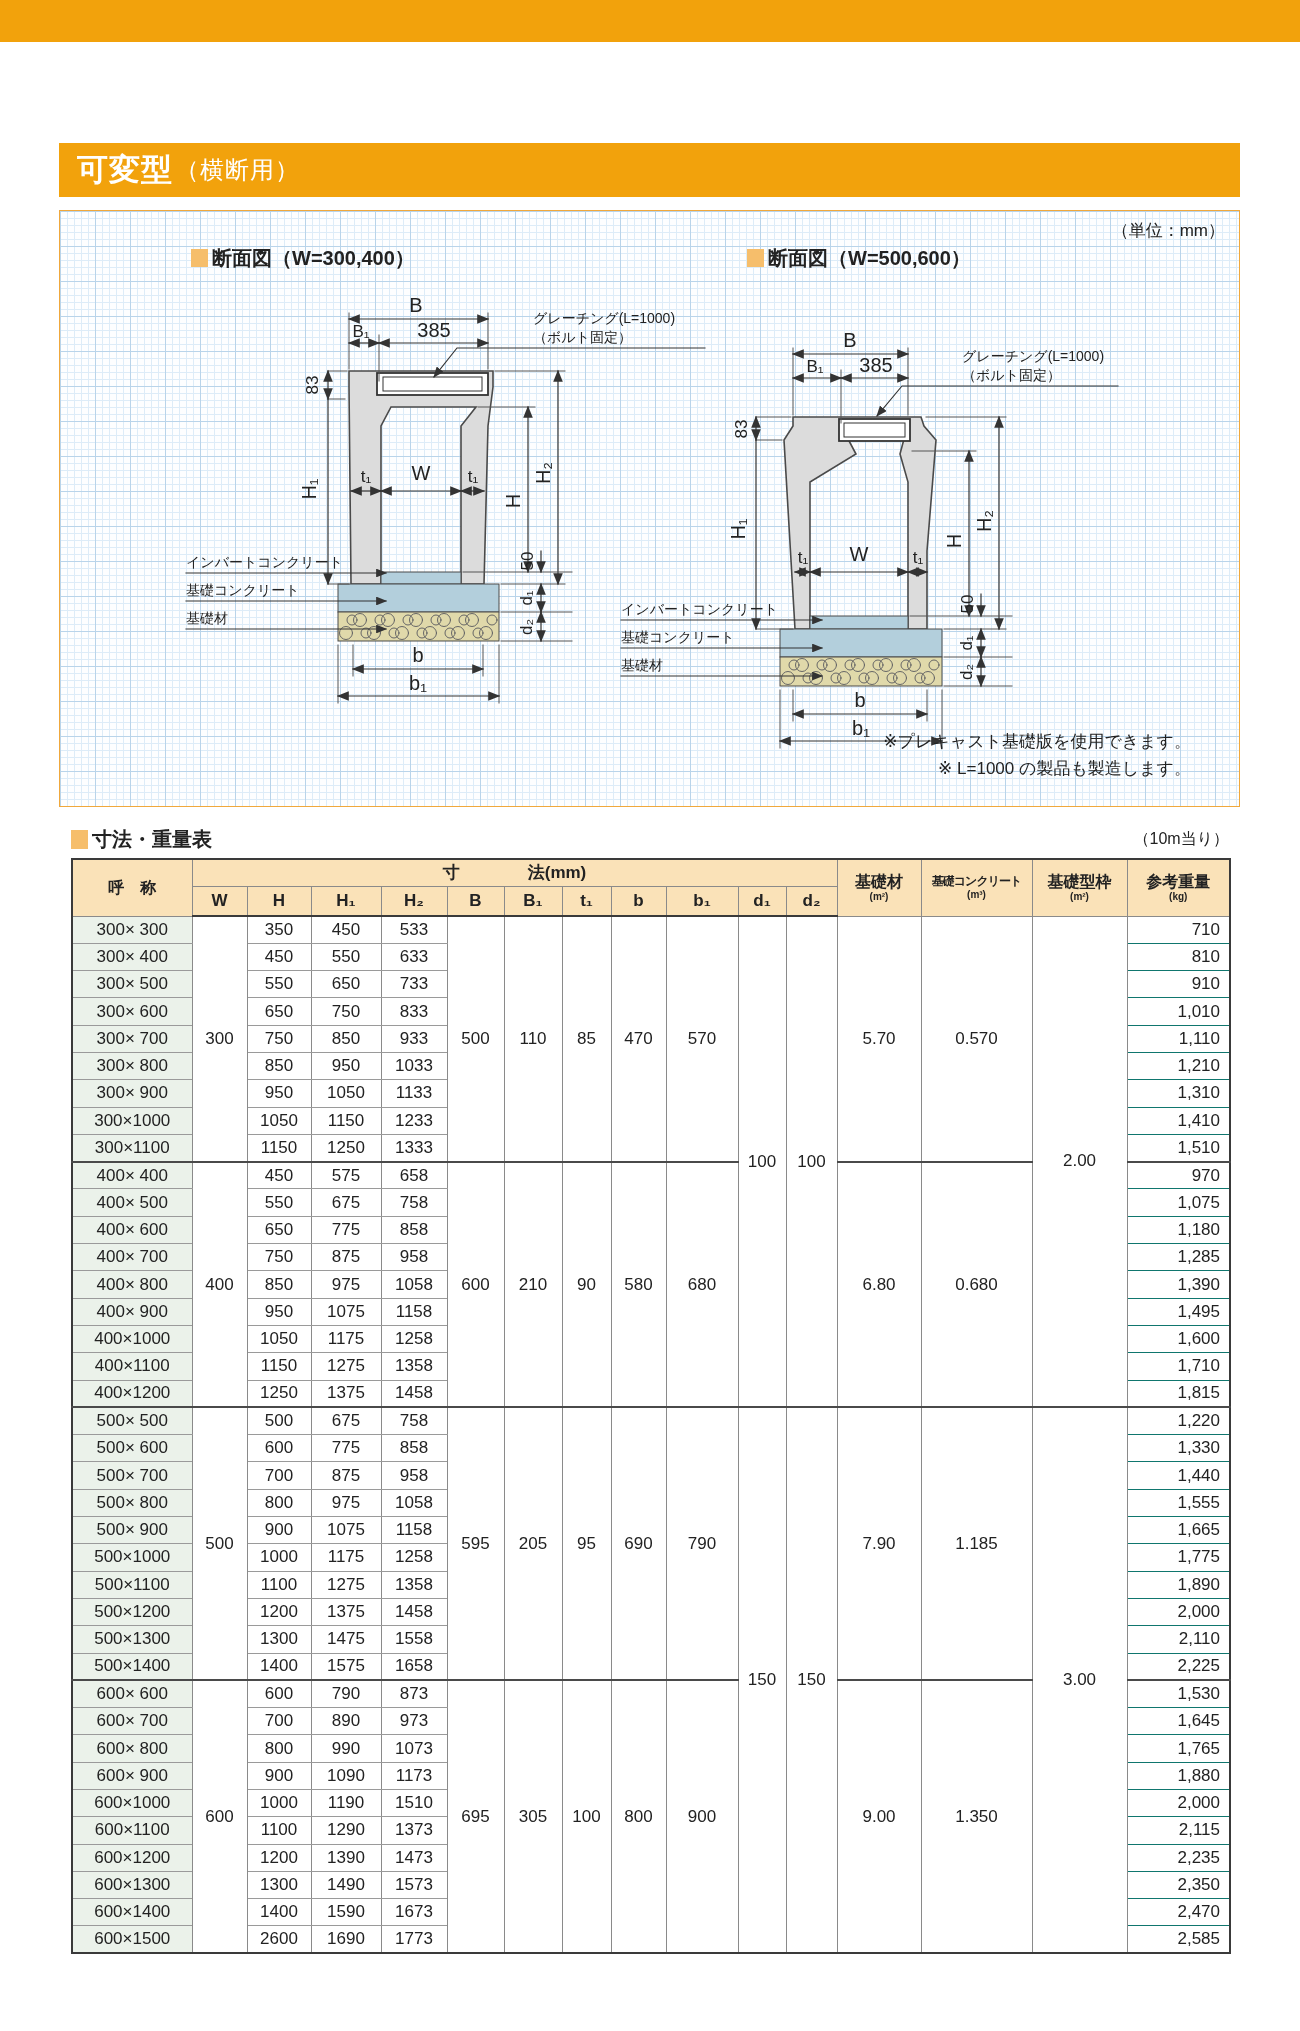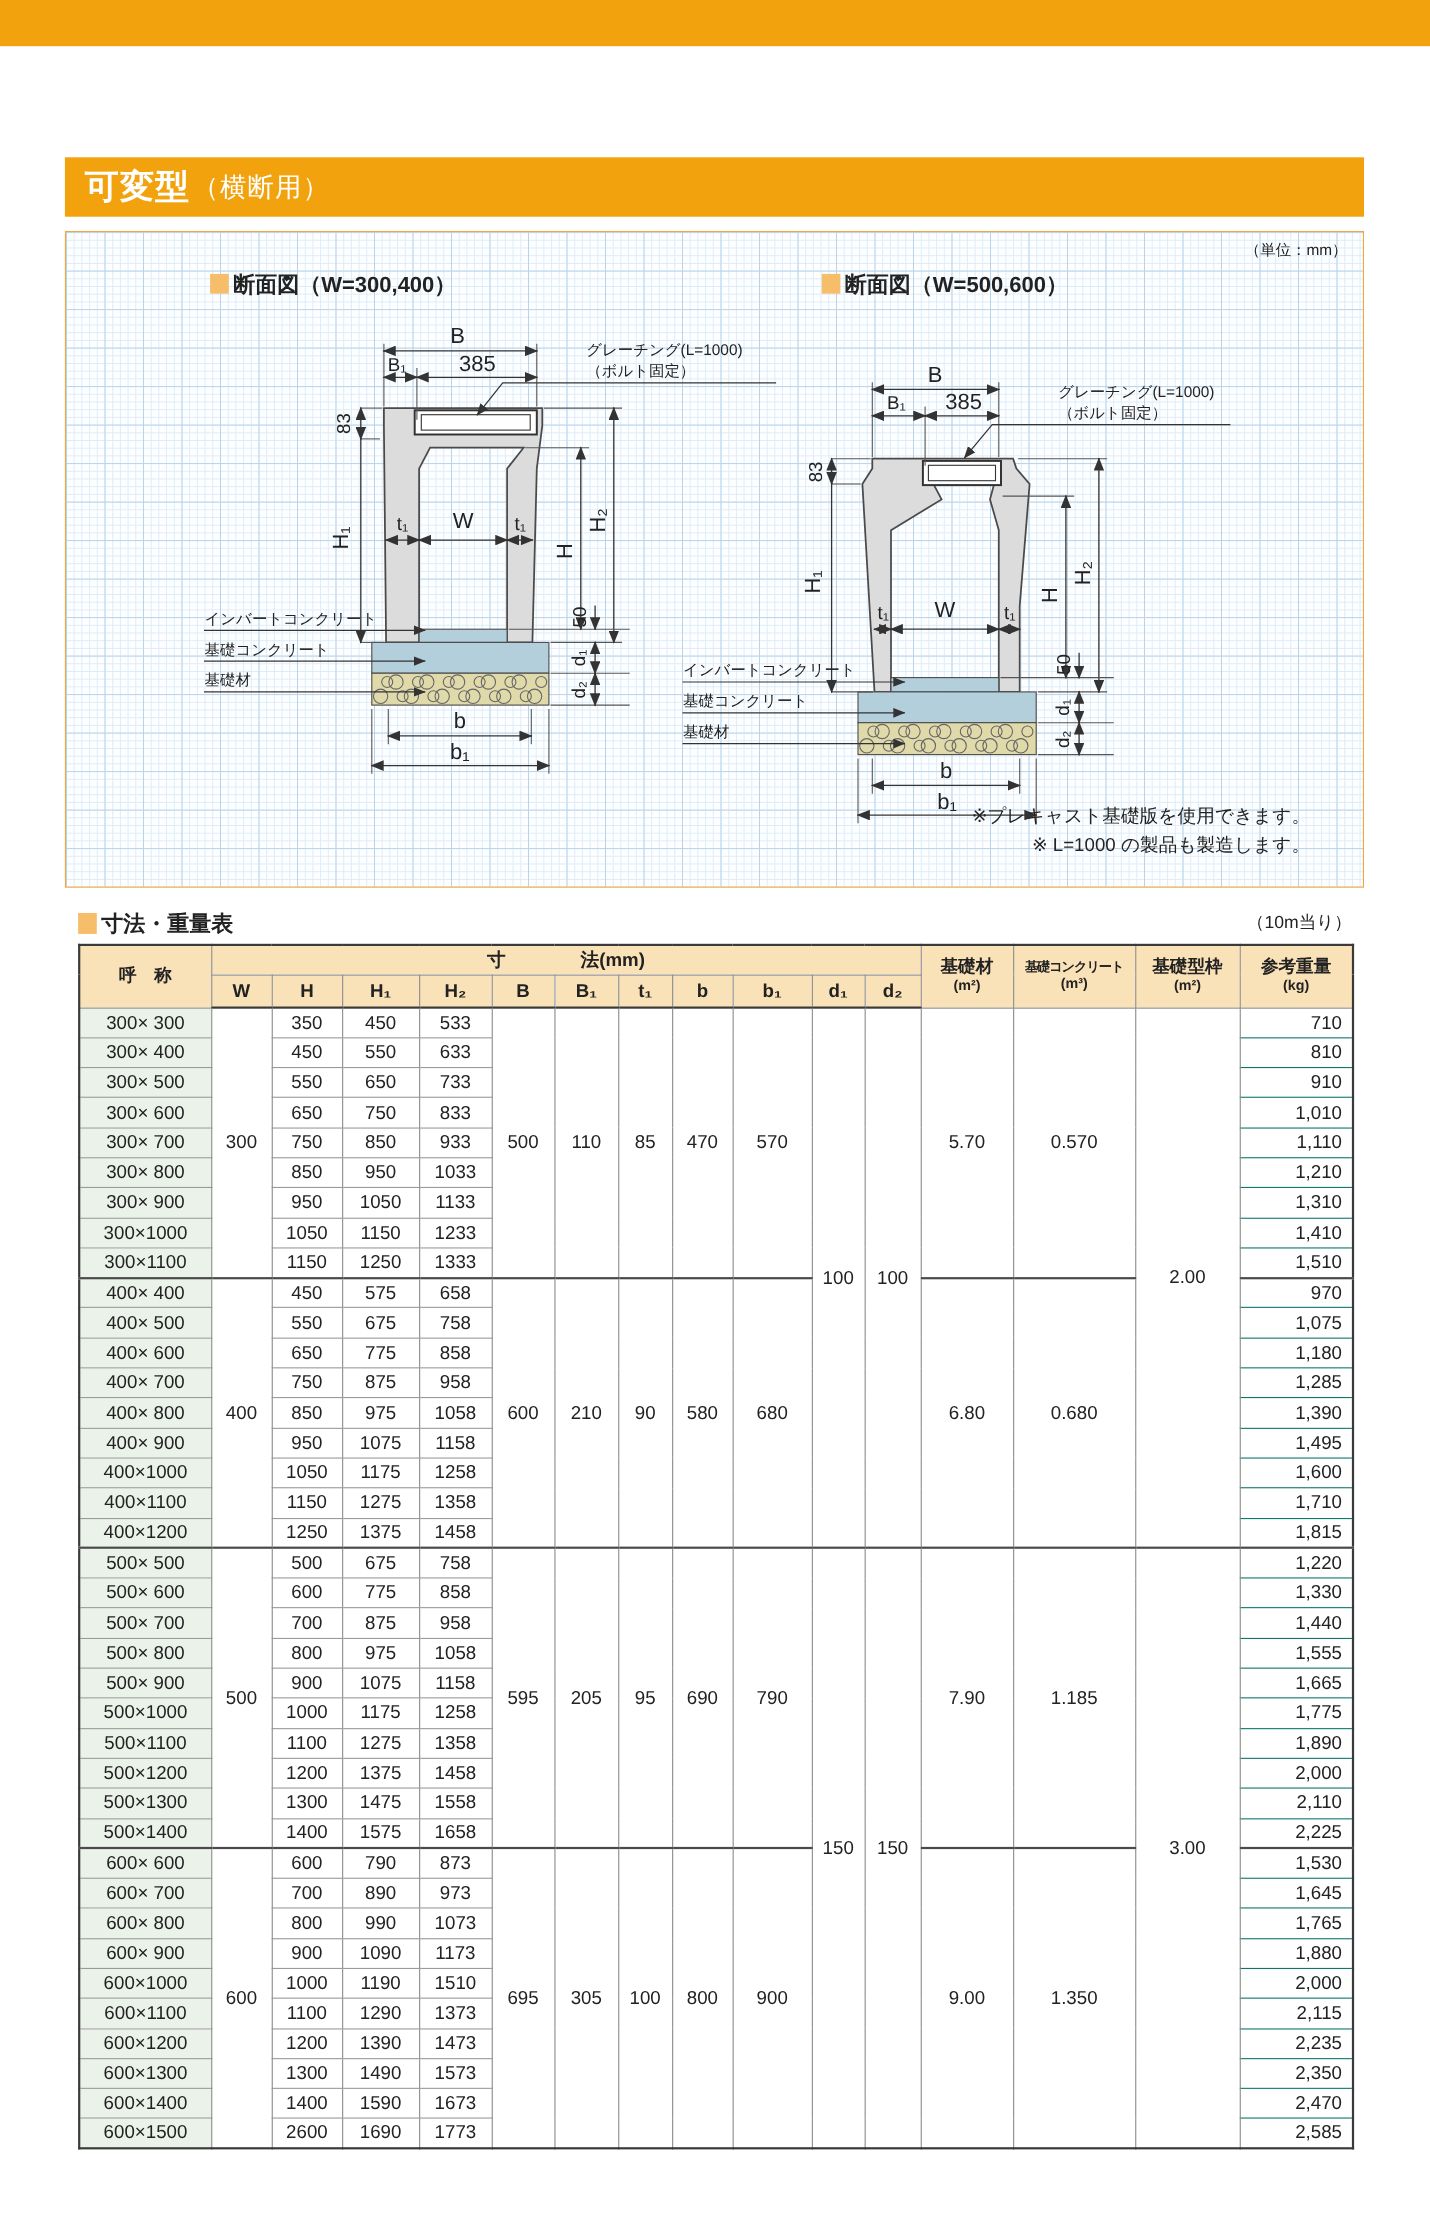--- a/index.html
+++ b/index.html
@@ -19,21 +19,21 @@
     border:1.5px solid #F0A83C;
     background-color:#fdfeff;
     background-image:
       linear-gradient(#b9d4ea 1px, transparent 1px),
       linear-gradient(90deg,#b9d4ea 1px, transparent 1px),
       linear-gradient(#ddecf8 1px, transparent 1px),
       linear-gradient(90deg,#ddecf8 1px, transparent 1px);
     background-size:35px 35px,35px 35px,7px 7px,7px 7px;
   }
   .diagram-box svg{position:absolute;left:0;top:0;}
-  .unit-note{position:absolute;right:14px;top:8px;font-size:14px;color:#222;}
+  .unit-note{position:absolute;right:14px;top:8px;font-size:17px;color:#222;}
   .svg-label{font-size:20px;font-weight:600;fill:#222;}
   .dim{font-size:17px;fill:#222;}
   .dim-big{font-size:20px;fill:#222;}
   .jp-small{font-size:14px;fill:#222;}
   .note-line{font-size:17px;fill:#222;}
   .table-title-row{
     position:absolute;left:71px;top:824px;width:1158px;height:30px;
     display:flex;align-items:center;justify-content:space-between;
   }
   .table-title-left{display:flex;align-items:center;font-size:20px;font-weight:600;color:#222;font-family:Liberation Mono, monospace;}
@@ -45,21 +45,21 @@
     font-size:17px;color:#222;border:2.5px solid #3a3a3a;
   }
   table.spec th,table.spec td{border-left:1px solid #8a8a8a;border-right:1px solid #8a8a8a;padding:0;overflow:hidden;white-space:nowrap;}
   table.spec thead th{background:#FAE2B8;font-weight:600;vertical-align:middle;}
   table.spec thead tr.h1{height:27px;}
   table.spec thead tr.h2{height:30px;}
   table.spec thead tr.h1 th{border-bottom:1px solid #8a8a8a;}
   table.spec thead th.rs2{border-bottom:2px solid #3a3a3a;font-size:16px;line-height:1.15;}
   table.spec thead tr.h2 th{border-bottom:2px solid #3a3a3a;font-size:17px;}
   table.spec thead th.small-top div.l1{font-size:12px;letter-spacing:-1px;}
-  table.spec thead th div.l2{font-weight:600;font-size:13px;}
+  table.spec thead th div.l2{font-weight:600;font-size:10px;}
   table.spec tbody tr{height:27.3px;padding-left:36px;}
   table.spec td.num{text-align:center;vertical-align:middle;}
   table.spec td.name-cell{background:#EBF2EA;text-align:center;border-bottom:1px solid #9a9a9a;}
   table.spec td.hb{border-bottom:1px solid #9a9a9a;}
   table.spec td.wt{text-align:right;padding-right:9px;border-bottom:1px solid #0f766e;}
   table.spec tr.sec-start td{border-top:2.5px solid #4a4a4a;}
 </style>
 </head>
 <body>
 

